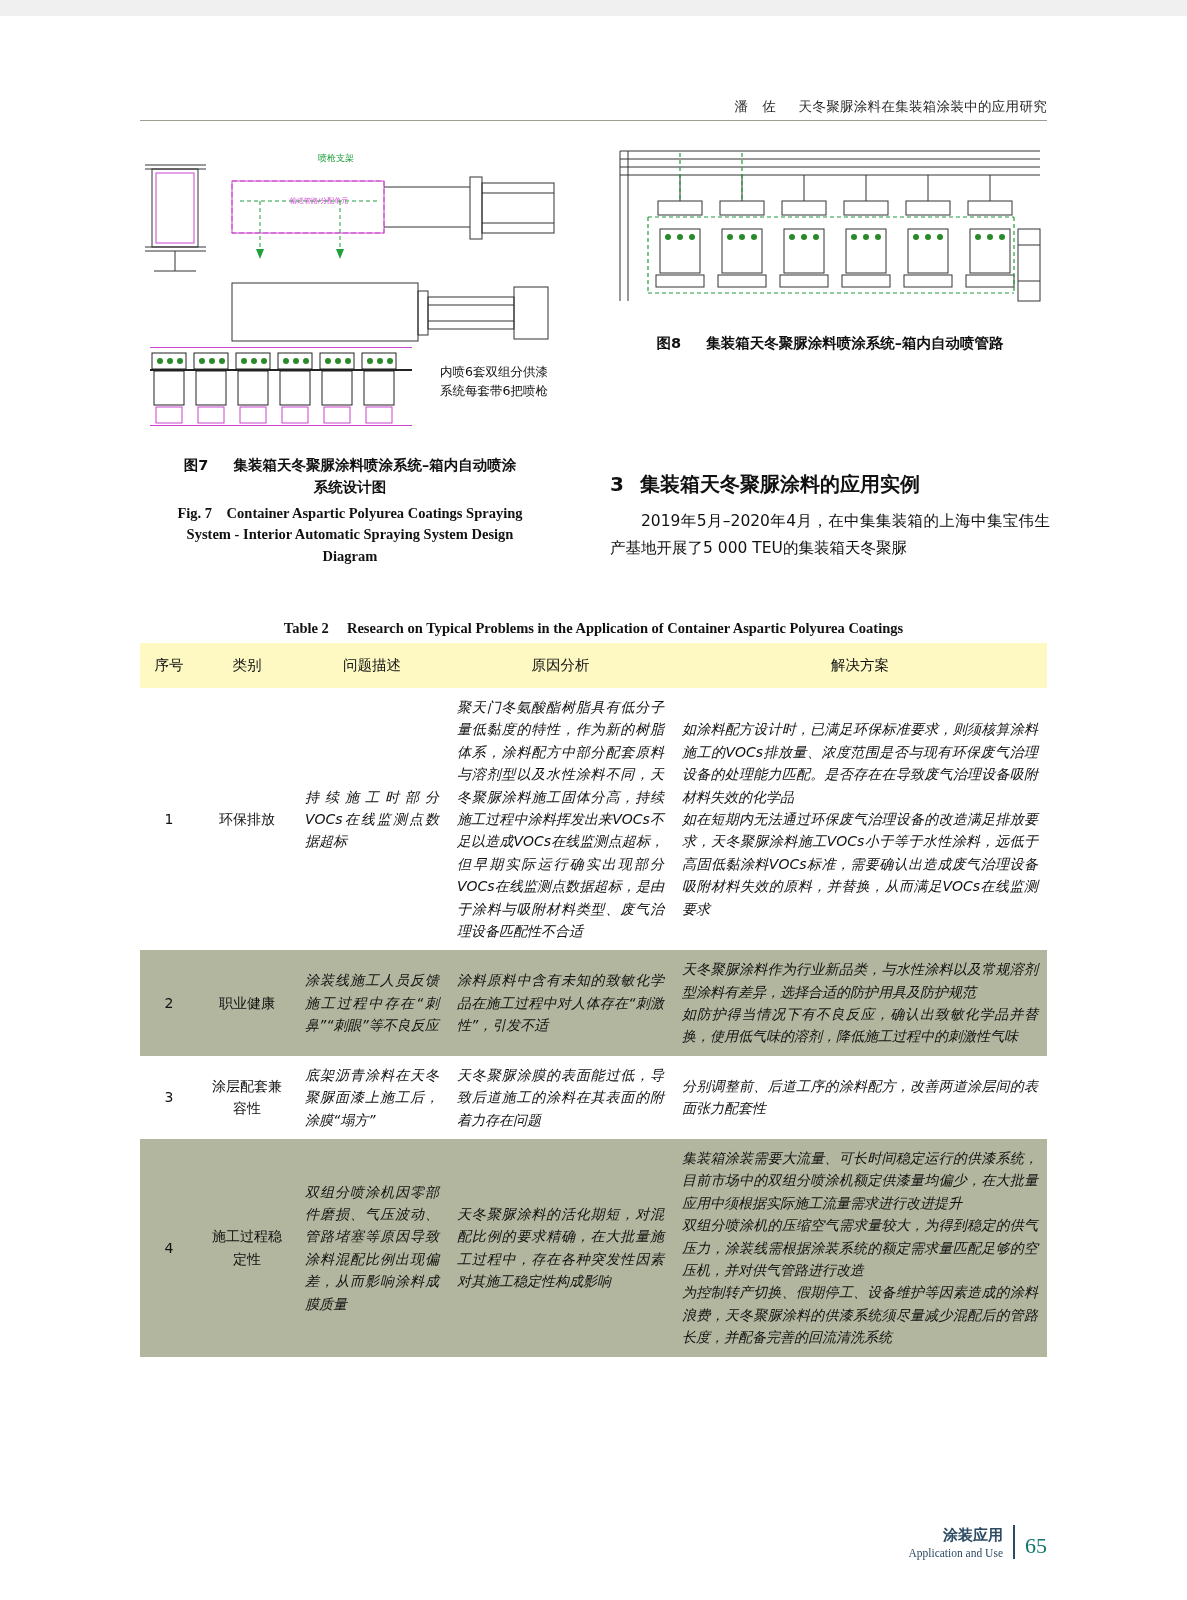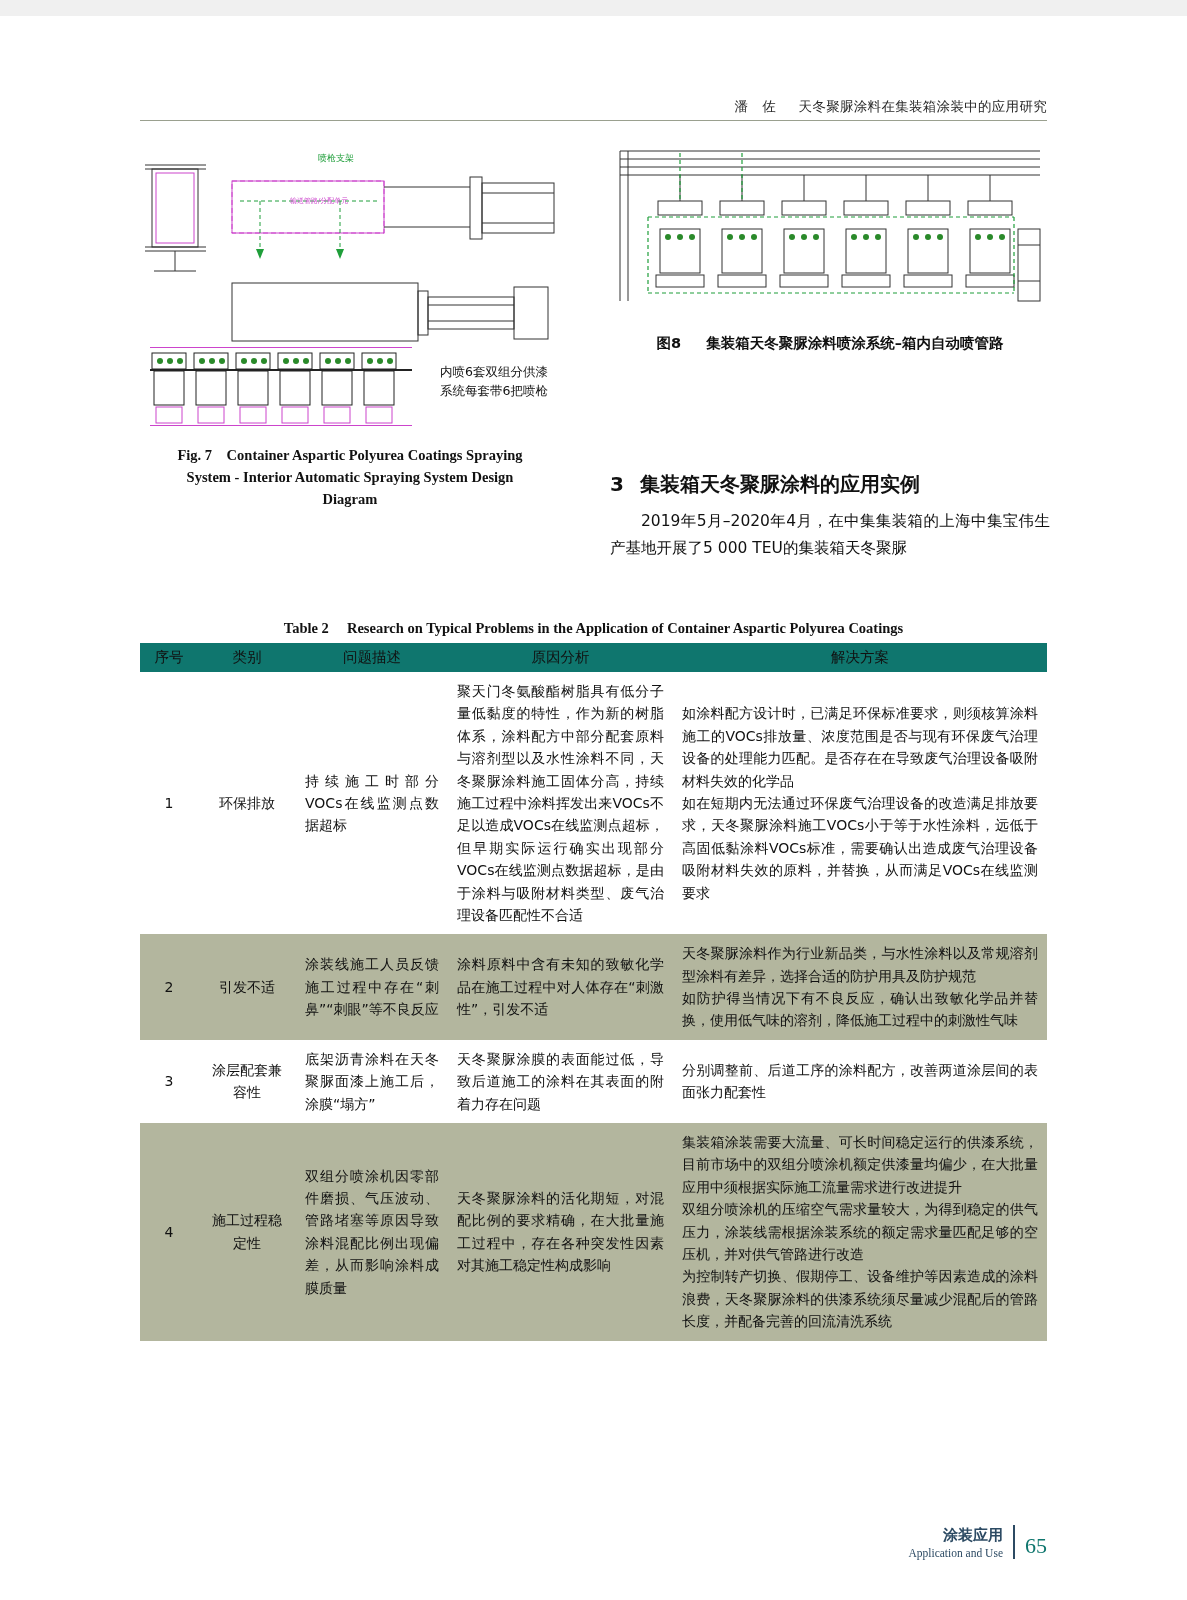--- a/index.html
+++ b/index.html
@@ -134,35 +134,35 @@
   }
   table.data {
     border-collapse: collapse;
     width: 907px;
     table-layout: fixed;
     font-family: "DejaVu Sans", "Liberation Sans", sans-serif;
     font-size: 14px;
     color: #111;
   }
   table.data th {
-    background: #0f766e;
+    background: #fef9c3;
     font-weight: normal;
-    padding: 5px 4px;
+    padding: 13px 4px;
     text-align: center;
     font-size: 14.5px;
   }
   table.data td {
     vertical-align: middle;
     padding: 8px 9px;
     line-height: 1.6;
   }
   tr.shade td { background: #b3b69e; }
   tr.plain td { background: #ffffff; }
   td.c { text-align: center; }
-  td.j { text-align: justify; }
+  td.j { text-align: justify; font-style: italic; }
   td.num { text-align: center; }
   .colw1 { width: 58px; }
   .colw2 { width: 98px; }
   .colw3 { width: 152px; }
   .colw4 { width: 225px; }
   .colw5 { width: 374px; }
 
   
   .footer {
     position: absolute;
@@ -308,20 +308,28 @@
               <circle cx="40" cy="220" r="3" fill="#2a8a2a" stroke="none"></circle>
             </g>
           </g>
           <rect x="10" y="206" width="262" height="1" fill="#cc44cc"></rect>
           <rect x="10" y="284" width="262" height="1" fill="#cc44cc"></rect>
         </g>
       </svg>
       <div class="note" style="left: 300px; top: 222px;">内喷6套双组分供漆系统每套带6把喷枪</div>
     </div>
 
+    <div class="cap-cn" style="margin-top: 14px;">
+      <div>
+        <span>图7</span>
+        &nbsp;&nbsp;&nbsp;
+        <span>集装箱天冬聚脲涂料喷涂系统–箱内自动喷涂</span>
+      </div>
+      <div>系统设计图</div>
+    </div>
     <div class="cap-en">
       <div>
         <span>Fig. 7</span>
         &nbsp;&nbsp;
         <span>Container Aspartic Polyurea Coatings Spraying</span>
       </div>
       <div>System - Interior Automatic Spraying System Design</div>
       <div>Diagram</div>
     </div>
   </div>
@@ -458,21 +466,21 @@
           <td class="j">持续施工时部分VOCs在线监测点数据超标</td>
           <td class="j">聚天门冬氨酸酯树脂具有低分子量低黏度的特性，作为新的树脂体系，涂料配方中部分配套原料与溶剂型以及水性涂料不同，天冬聚脲涂料施工固体分高，持续施工过程中涂料挥发出来VOCs不足以造成VOCs在线监测点超标，但早期实际运行确实出现部分VOCs在线监测点数据超标，是由于涂料与吸附材料类型、废气治理设备匹配性不合适</td>
           <td class="j">
             <div>如涂料配方设计时，已满足环保标准要求，则须核算涂料施工的VOCs排放量、浓度范围是否与现有环保废气治理设备的处理能力匹配。是否存在在导致废气治理设备吸附材料失效的化学品</div>
             <div>如在短期内无法通过环保废气治理设备的改造满足排放要求，天冬聚脲涂料施工VOCs小于等于水性涂料，远低于高固低黏涂料VOCs标准，需要确认出造成废气治理设备吸附材料失效的原料，并替换，从而满足VOCs在线监测要求</div>
           </td>
         </tr>
 
         <tr class="shade">
           <td class="num">2</td>
-          <td class="c">引发不适</td>
+          <td class="c">职业健康</td>
           <td class="j">涂装线施工人员反馈施工过程中存在“刺鼻”“刺眼”等不良反应</td>
           <td class="j">涂料原料中含有未知的致敏化学品在施工过程中对人体存在“刺激性”，引发不适</td>
           <td class="j">
             <div>天冬聚脲涂料作为行业新品类，与水性涂料以及常规溶剂型涂料有差异，选择合适的防护用具及防护规范</div>
             <div>如防护得当情况下有不良反应，确认出致敏化学品并替换，使用低气味的溶剂，降低施工过程中的刺激性气味</div>
           </td>
         </tr>
 
         <tr class="plain">
           <td class="num">3</td>

